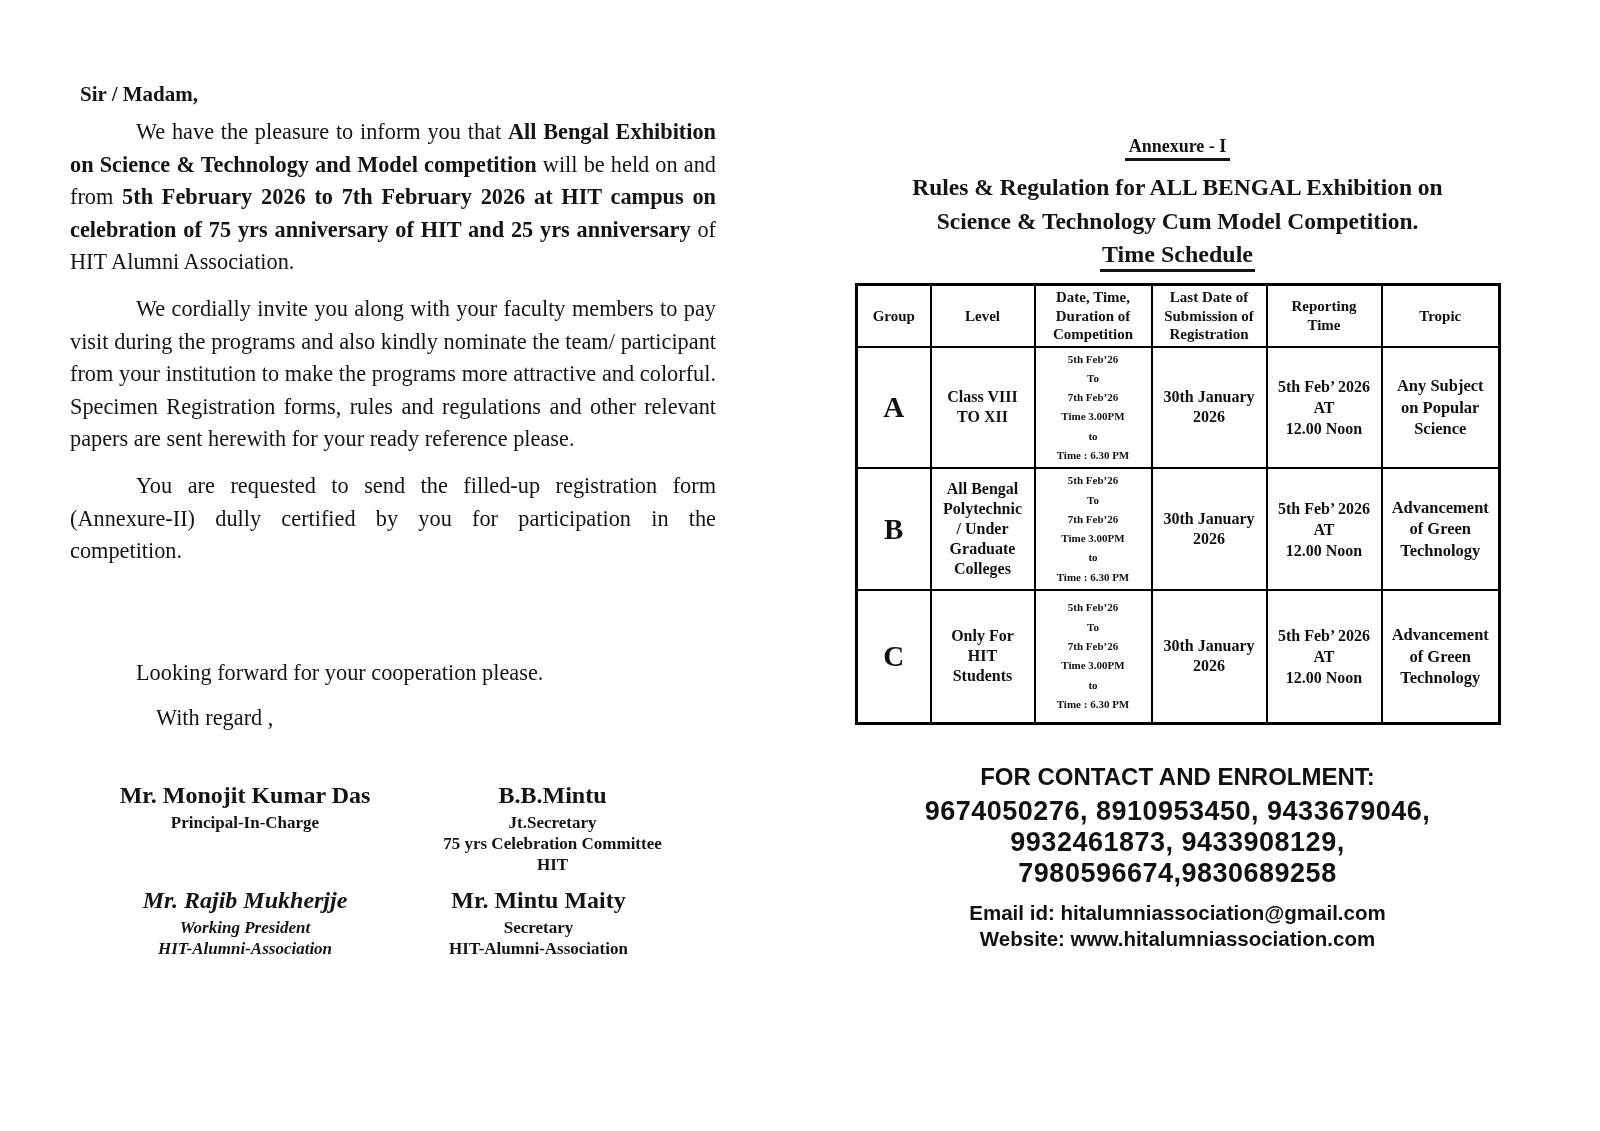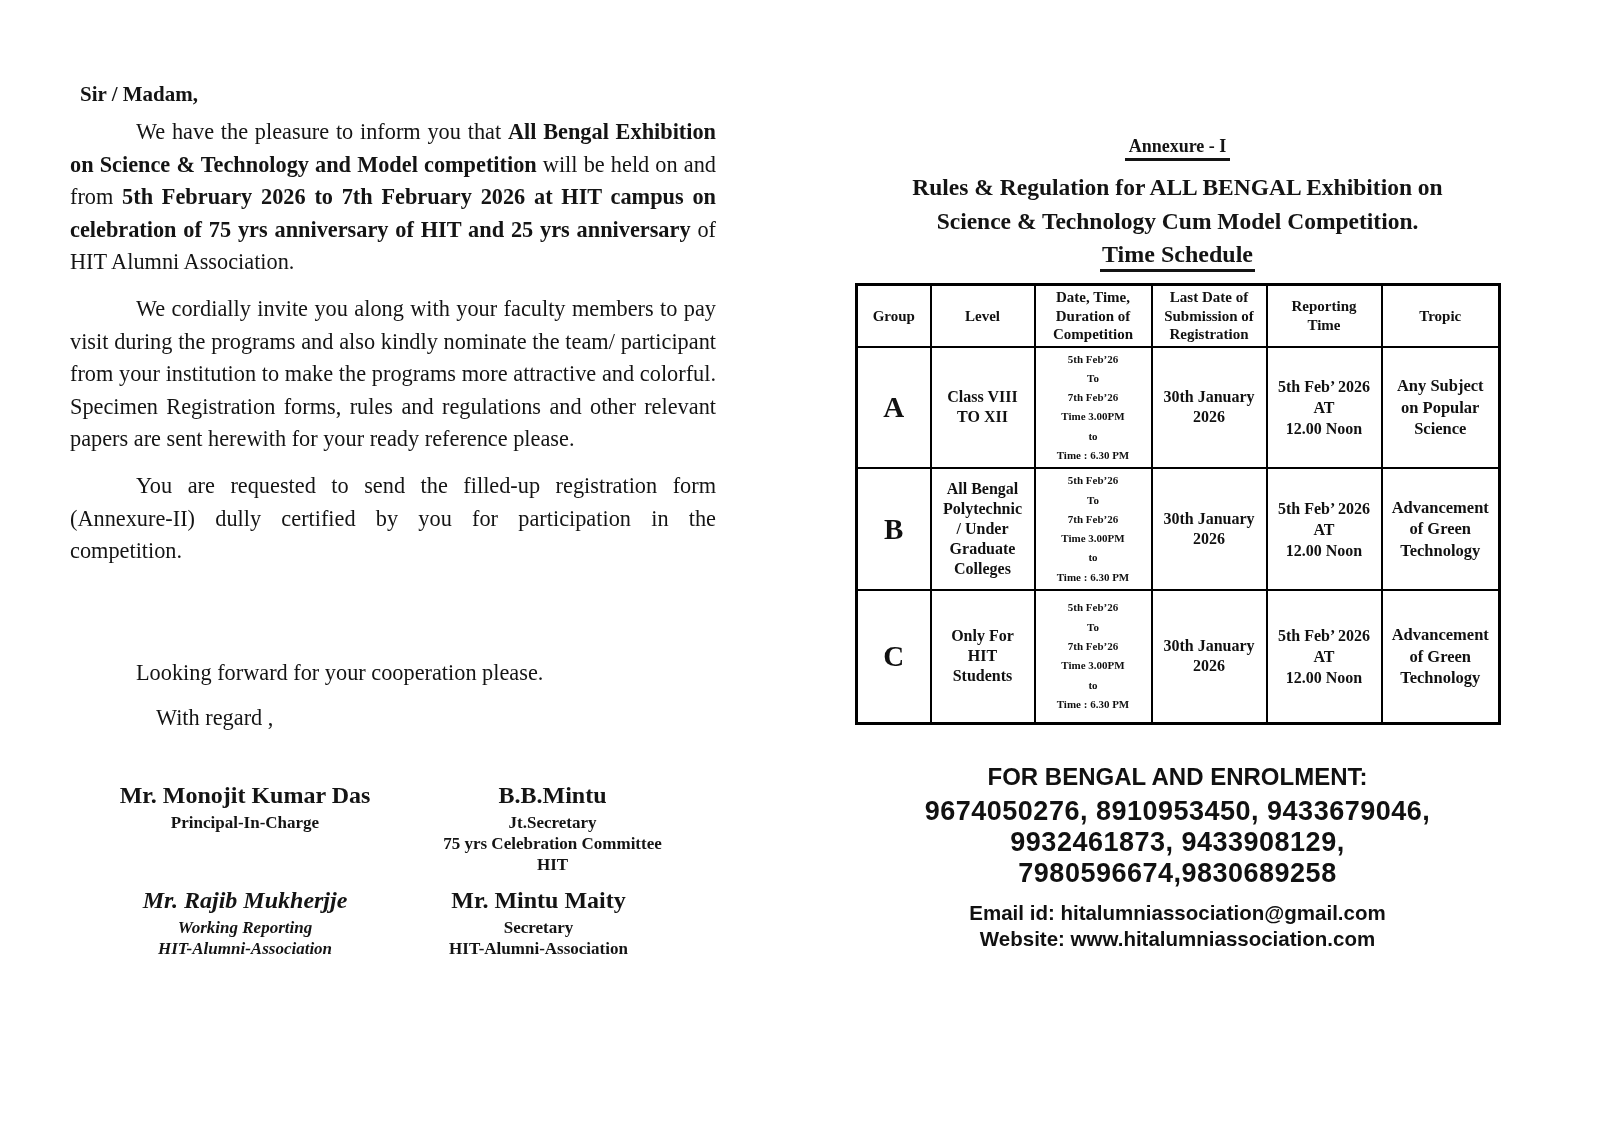--- a/index.html
+++ b/index.html
@@ -113,21 +113,21 @@
 
   <div class="sig sig-1">
     <div class="sig-name">B.B.Mintu</div>
     <div class="sig-title">Jt.Secretary</div>
     <div class="sig-title">75 yrs Celebration Committee</div>
     <div class="sig-title">HIT</div>
   </div>
 
   <div class="sig sig-2">
     <div class="sig-name">Mr. Rajib Mukherjje</div>
-    <div class="sig-title">Working Reporting</div>
+    <div class="sig-title">Working President</div>
     <div class="sig-title">HIT-Alumni-Association</div>
   </div>
 
   <div class="sig sig-3">
     <div class="sig-name">Mr. Mintu Maity</div>
     <div class="sig-title">Secretary</div>
     <div class="sig-title">HIT-Alumni-Association</div>
   </div>
 
   <div class="annexure">
@@ -226,21 +226,21 @@
 12.00 Noon</td>
           <td class="tropic-cell">Advancement
 of Green
 Technology</td>
         </tr>
       </tbody>
     </table>
   </div>
 
   <div class="contact">
-    <div class="contact-heading">FOR BENGAL AND ENROLMENT:</div>
+    <div class="contact-heading">FOR CONTACT AND ENROLMENT:</div>
     <div class="contact-phones">
       <div>9674050276, 8910953450, 9433679046,</div>
       <div>9932461873, 9433908129,</div>
       <div>7980596674,9830689258</div>
     </div>
     <div class="contact-email">Email id: hitalumniassociation@gmail.com</div>
     <div class="contact-website">Website: www.hitalumniassociation.com</div>
   </div>
 
 </div>

